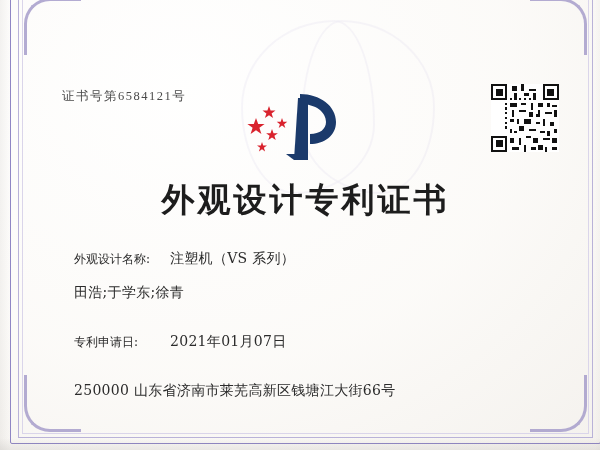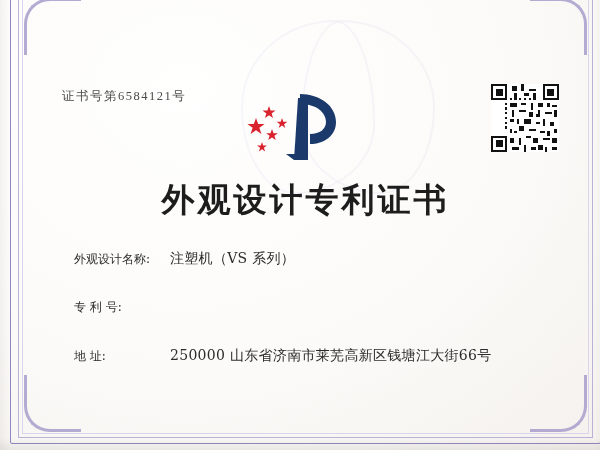--- a/index.html
+++ b/index.html
@@ -338,28 +338,31 @@
   </div>
 
   <div class="title">外观设计专利证书</div>
 
   <div class="fields">
     <div class="field-row">
       <span class="field-label">外观设计名称:</span>
       <span class="field-value">注塑机（VS 系列）</span>
     </div>
     <div class="field-row">
-    </div>
-    <div class="field-row">
-      <span class="field-label">专 利 号:</span>
-    </div>
-    <div class="field-row">
-    </div>
-    <div class="field-row">
-      <span class="field-label">地 址:</span>
+      <span class="field-value">田浩;于学东;徐青</span>
+    </div>
+    <div class="field-row">
+    </div>
+    <div class="field-row">
+      <span class="field-label">专利申请日:</span>
+      <span class="field-value">2021年01月07日</span>
+    </div>
+    <div class="field-row">
+    </div>
+    <div class="field-row">
       <span class="field-value">250000 山东省济南市莱芜高新区钱塘江大街66号</span>
     </div>
   </div>
 
   <div class="edge-shade"></div>
   <div class="edge-shade-bottom"></div>
   <div class="edge-shade-left"></div>
 
 </div>
 

